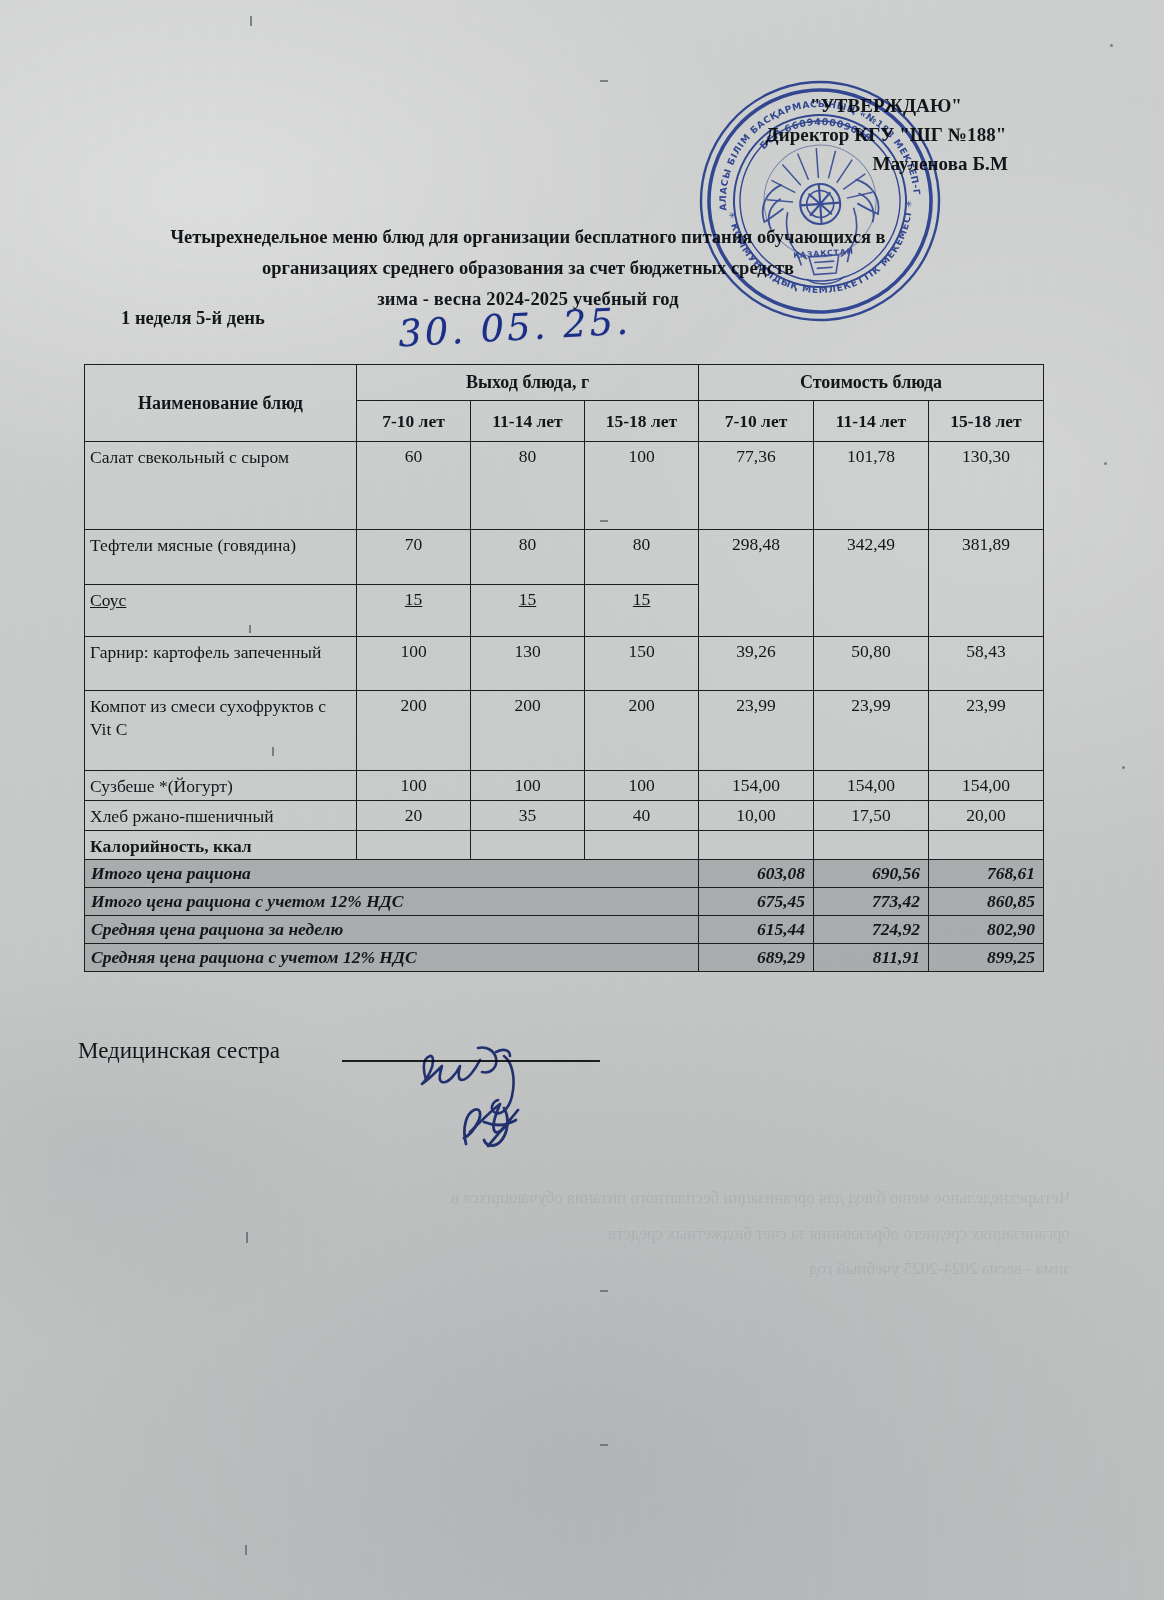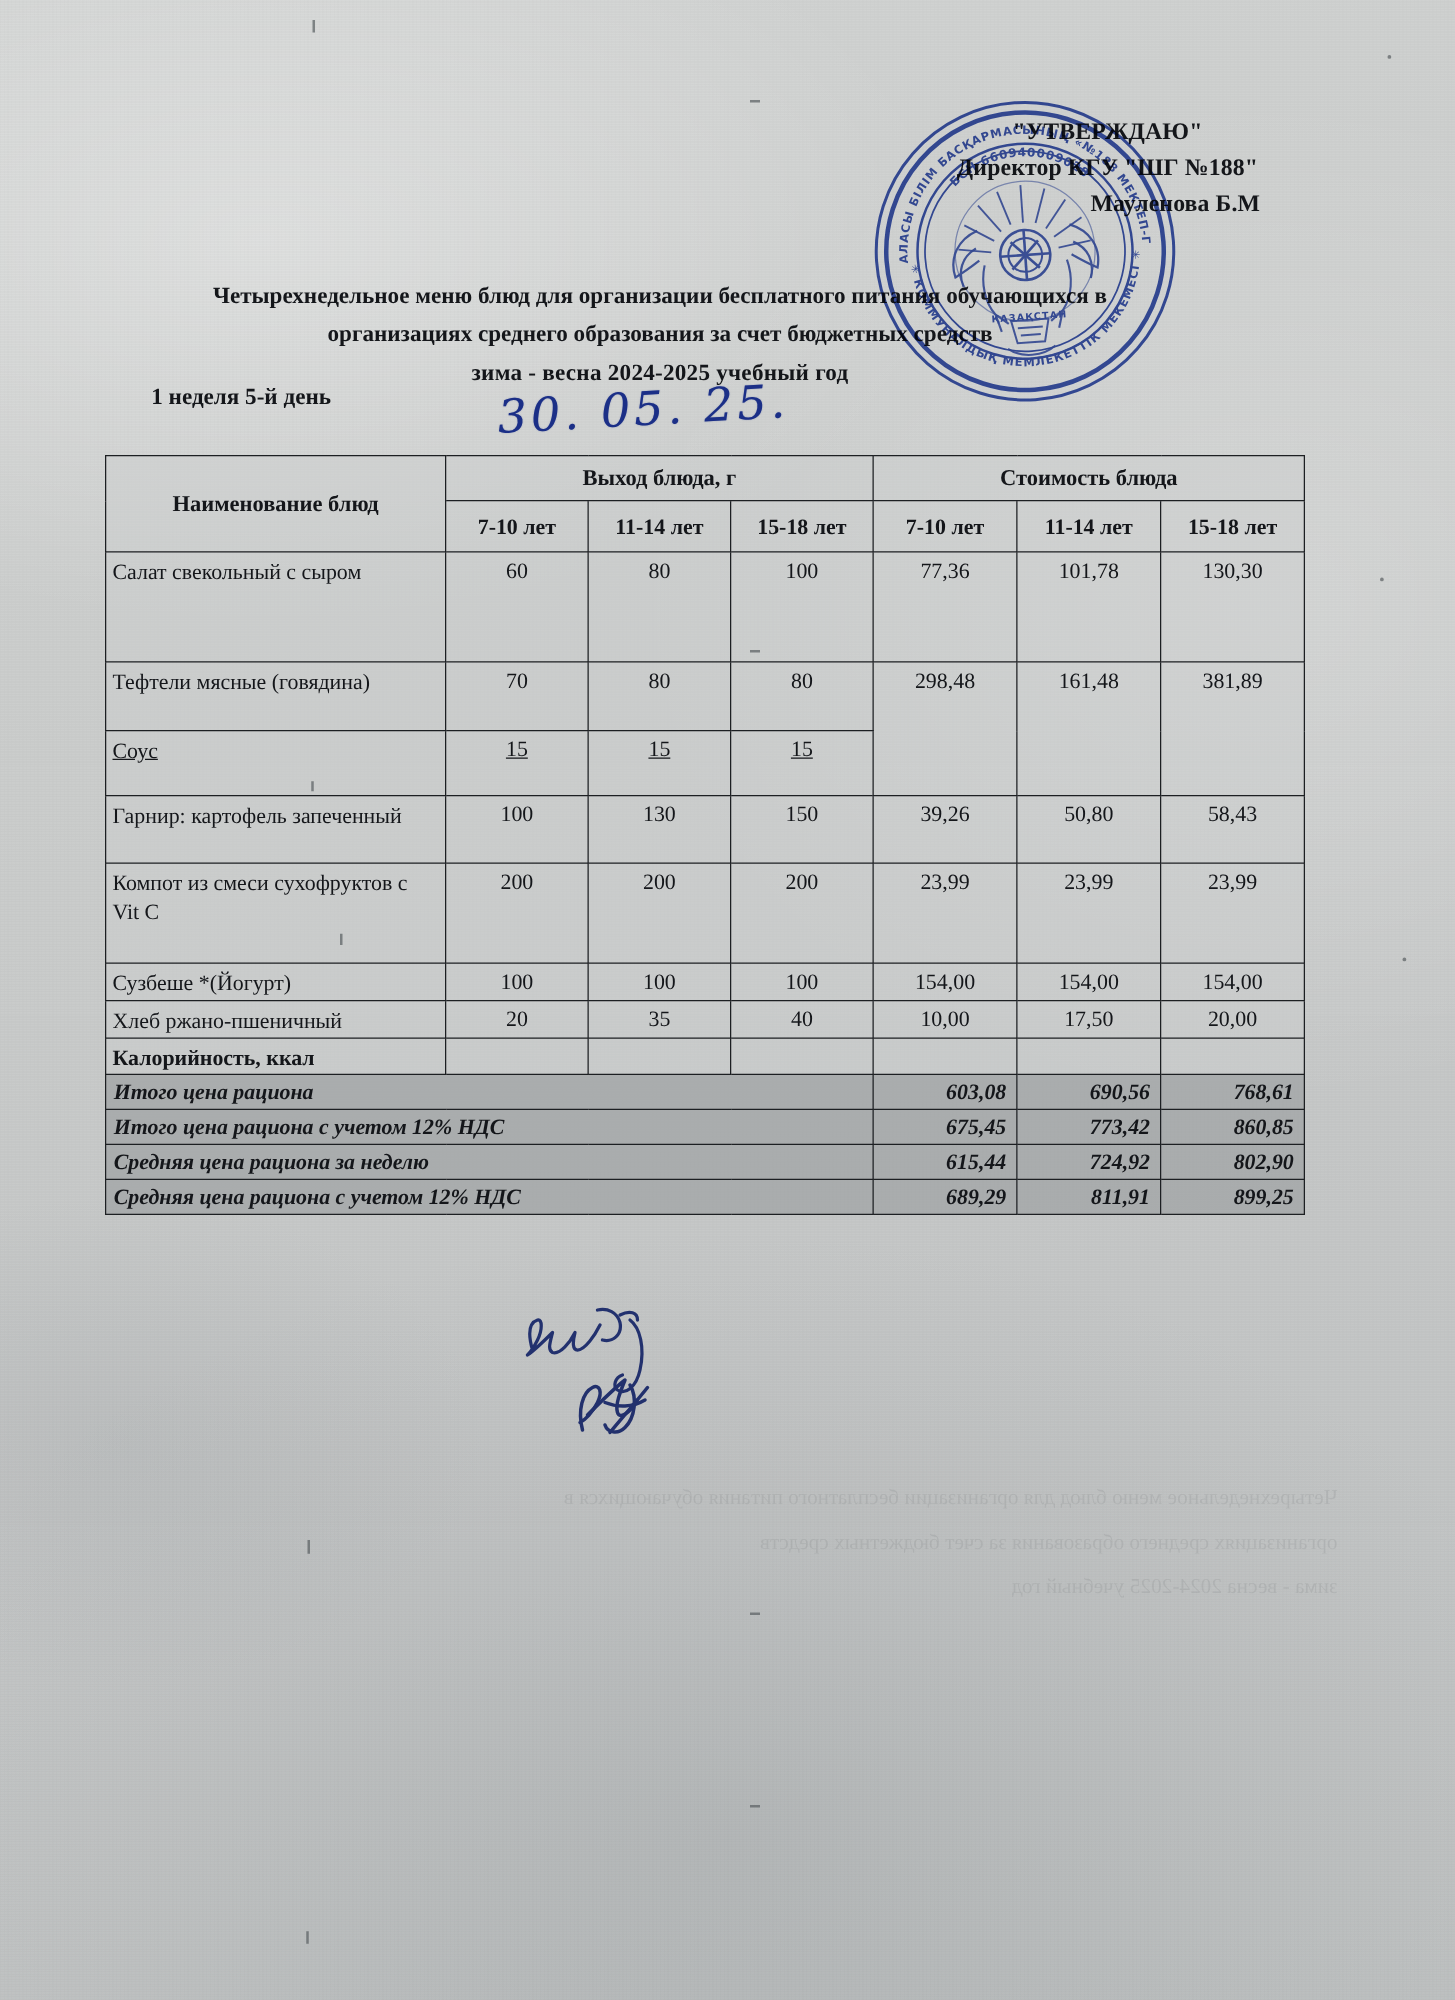--- a/index.html
+++ b/index.html
@@ -364,21 +364,21 @@
       <td class="cost">101,78</td>
       <td class="cost">130,30</td>
     </tr>
 
     <tr style="height:55px;margin-left:45px;">
       <td class="name">Тефтели мясные (говядина)</td>
       <td class="num">70</td>
       <td class="num">80</td>
       <td class="num">80</td>
       <td class="cost" rowspan="2">298,48</td>
-      <td class="cost" rowspan="2">161,48</td>
+      <td class="cost" rowspan="2">342,49</td>
       <td class="cost" rowspan="2">381,89</td>
     </tr>
 
     <tr style="height:52px;text-decoration:underline;">
       <td class="name">Соус</td>
       <td class="num">15</td>
       <td class="num">15</td>
       <td class="num">15</td>
     </tr>
 
@@ -453,20 +453,24 @@
     <tr class="sum" style="height:26px;">
       <td class="sum-label" colspan="4">Средняя цена рациона с учетом 12% НДС</td>
       <td class="sum-val">689,29</td>
       <td class="sum-val">811,91</td>
       <td class="sum-val">899,25</td>
     </tr>
   </tbody>
 </table>
 
 <div id="signatures">
+  <div class="sigrow">
+    <span class="sig-label">Медицинская сестра</span>
+    <span class="sig-line"></span>
+  </div>
 </div>
 
 <svg id="sig-ink" viewBox="0 0 230 130">
   <g fill="none" stroke="#1b2f87" stroke-width="2.6" stroke-linecap="round" stroke-linejoin="round">
 
     <path d="M 26,58 C 22,44 24,36 30,34 C 34,33 34,42 30,50 C 27,56 24,60 22,62 C 28,58 36,50 42,44 C 40,52 38,58 42,60 C 48,62 56,52 60,44 C 58,52 58,58 62,58 C 68,58 76,46 80,38"></path>
     <path d="M 78,26 C 86,24 94,28 96,36 C 98,46 90,52 82,50"></path>
     <path d="M 96,30 C 104,26 110,28 110,34"></path>
     <path d="M 104,34 C 112,40 116,56 112,74 C 109,88 100,94 94,90 C 90,87 92,80 98,78"></path>
   </g>

